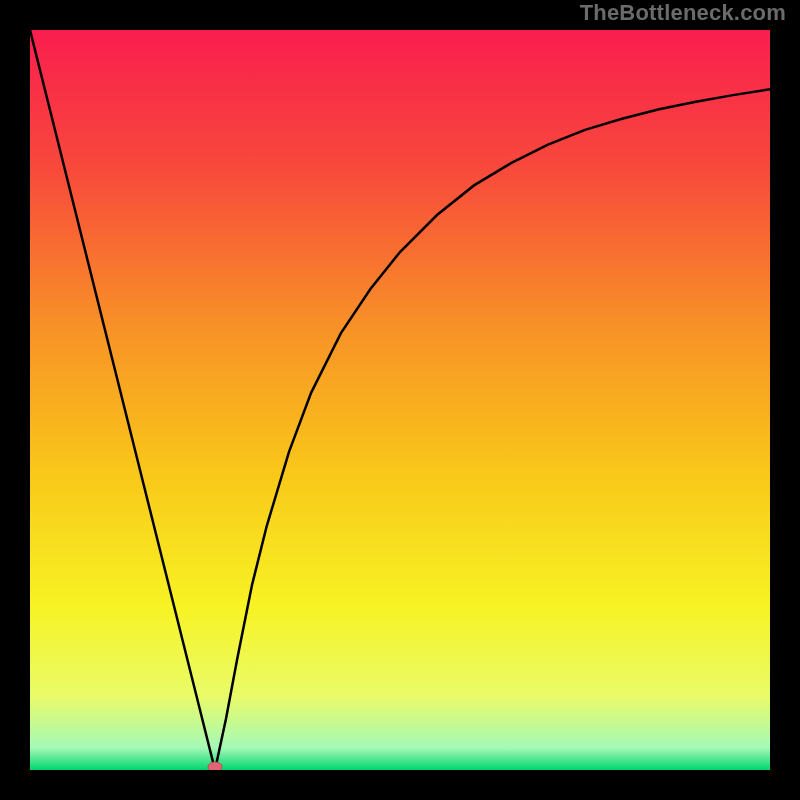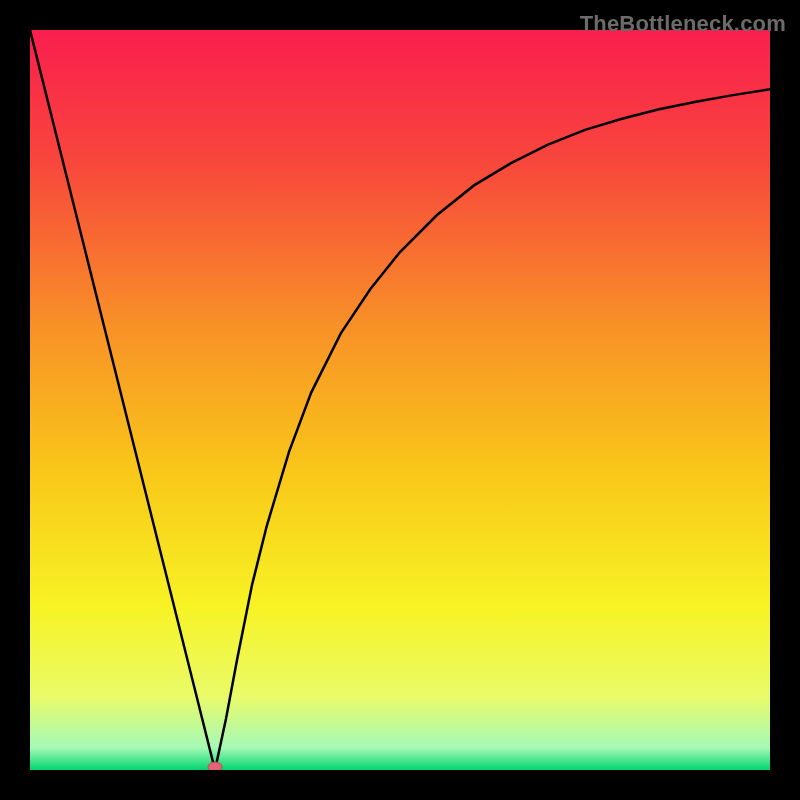--- a/index.html
+++ b/index.html
@@ -11,21 +11,21 @@
     font-family: Arial, Helvetica, sans-serif;
   }
   .root {
     position: relative;
     width: 800px;
     height: 800px;
     background: #000;
   }
   .watermark {
     position: absolute;
-    top: 11px;
+    top: 0;
     right: 14px;
     font-size: 22px;
     font-weight: bold;
     color: #6b6b6b;
     letter-spacing: 0.2px;
     z-index: 3;
   }
   .plot-outer {
     position: absolute;
     left: 30px;

